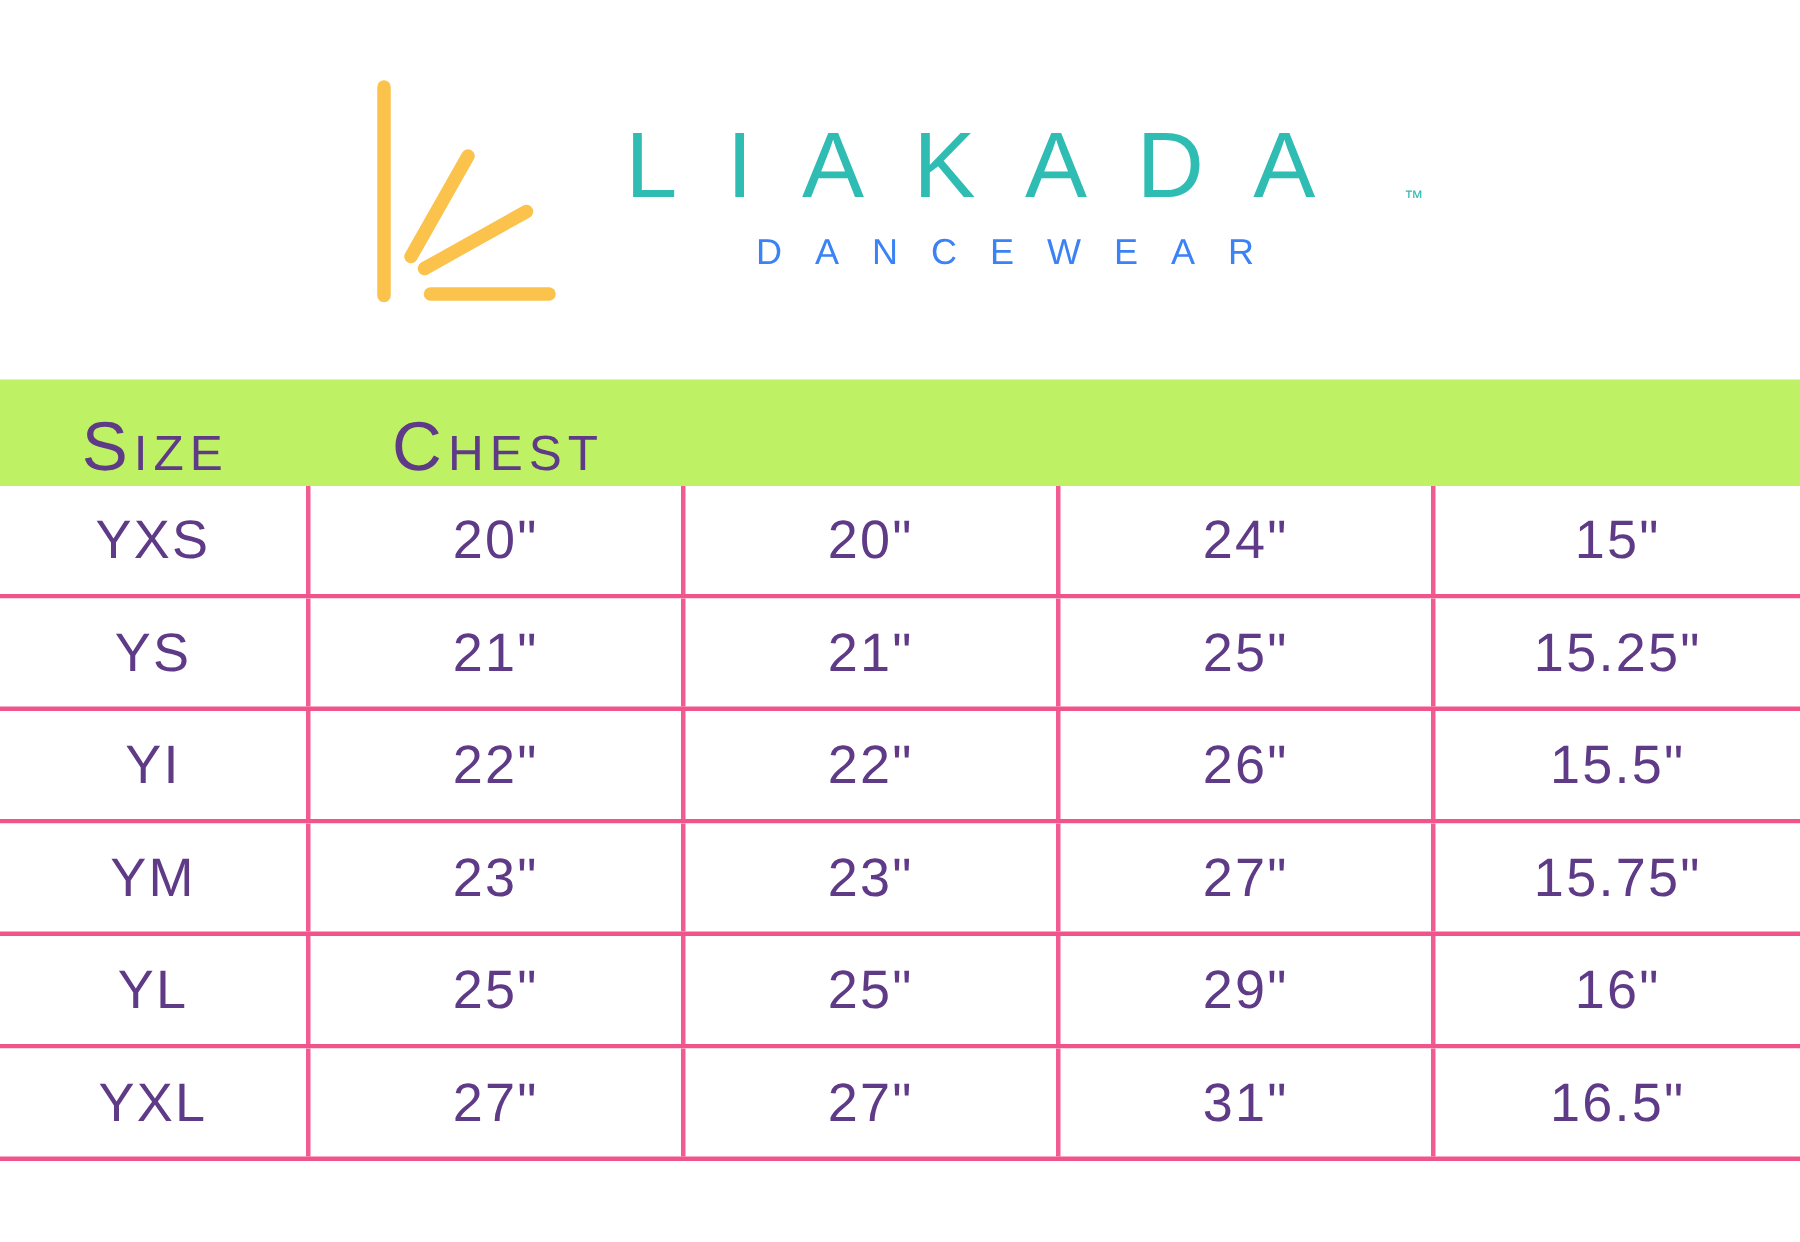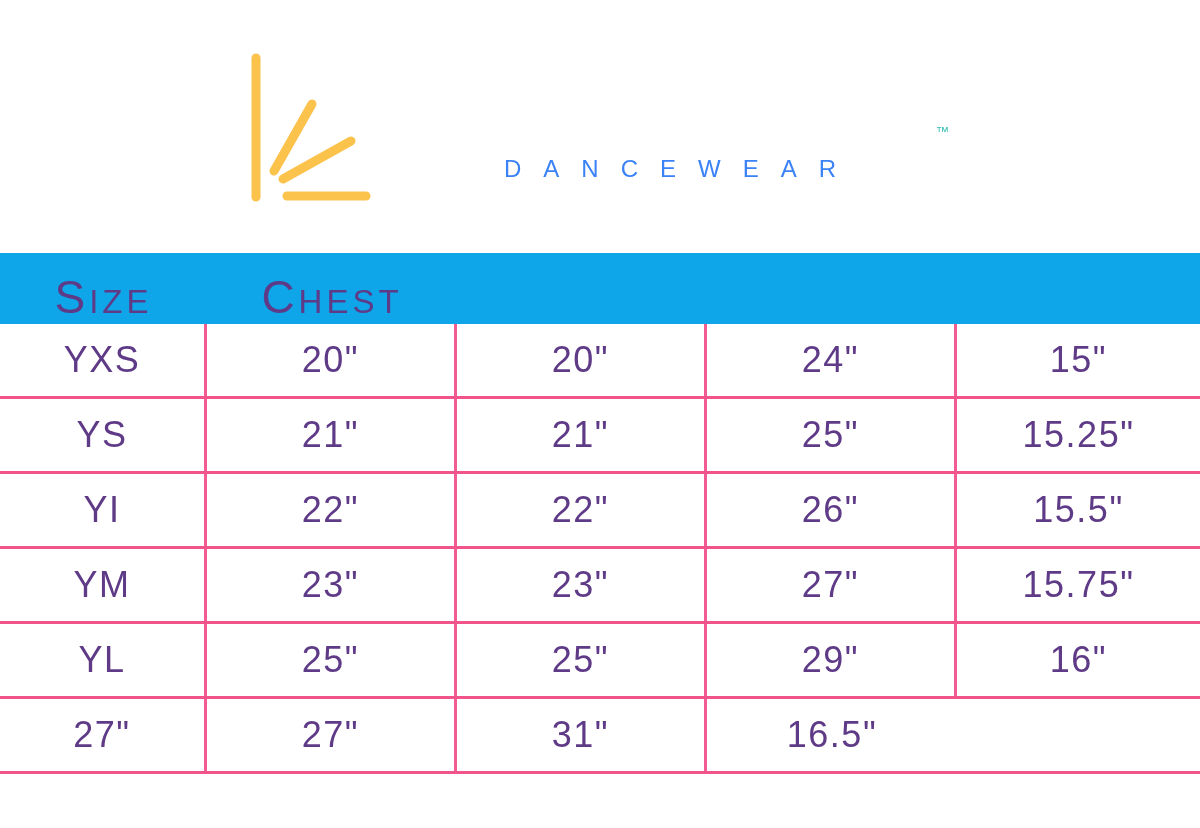--- a/index.html
+++ b/index.html
@@ -50,21 +50,21 @@
     white-space: nowrap;
   }
 
   
   .thead {
     position: absolute;
     left: 0;
     top: 253px;
     width: 1200px;
     height: 88px;
-    background: #0ea5e9;
+    background: #bef264;
     display: grid;
     grid-template-columns: 207px 250px 250px 250px 243px;
   }
   .hcell {
     display: flex;
     align-items: center;
     justify-content: center;
   }
   .hlabel {
     color: #5E3A87;
@@ -108,20 +108,21 @@
 <body>
 
 <div class="page">
 
   <svg class="logo-rays" width="132" height="156" viewBox="0 0 132 156">
     <line x1="11" y1="8" x2="11" y2="147" stroke="#FBC24C" stroke-width="9" stroke-linecap="round"></line>
     <line x1="29" y1="121" x2="67" y2="54" stroke="#FBC24C" stroke-width="9" stroke-linecap="round"></line>
     <line x1="38" y1="129" x2="106" y2="91" stroke="#FBC24C" stroke-width="9" stroke-linecap="round"></line>
     <line x1="42" y1="146" x2="121" y2="146" stroke="#FBC24C" stroke-width="9" stroke-linecap="round"></line>
   </svg>
+  <div class="brand-name">LIAKADA</div>
   <div class="brand-tm">™</div>
   <div class="brand-sub">DANCEWEAR</div>
 
   <div class="thead">
     <div class="hcell">
       <div class="hlabel">Size</div>
     </div>
     <div class="hcell">
       <div class="hlabel">Chest</div>
     </div>
@@ -163,20 +164,21 @@
 
     <div class="trow">
       <div class="tcell">YL</div>
       <div class="tcell">25"</div>
       <div class="tcell">25"</div>
       <div class="tcell">29"</div>
       <div class="tcell">16"</div>
     </div>
 
     <div class="trow">
+      <div class="tcell">YXL</div>
       <div class="tcell">27"</div>
       <div class="tcell">27"</div>
       <div class="tcell">31"</div>
       <div class="tcell">16.5"</div>
     </div>
 
   </div>
 </div>
 
 </body></html>

